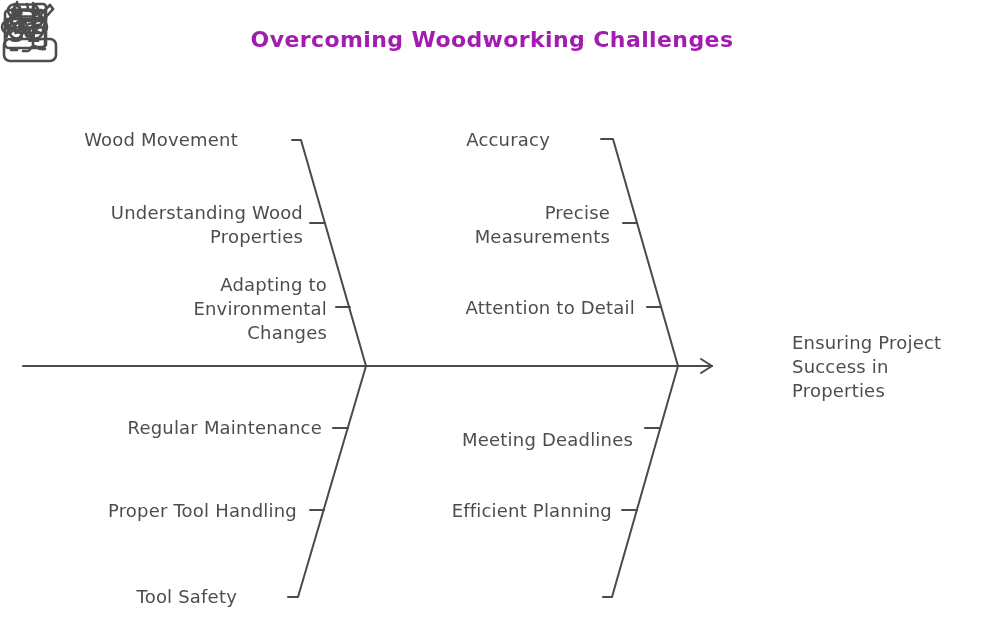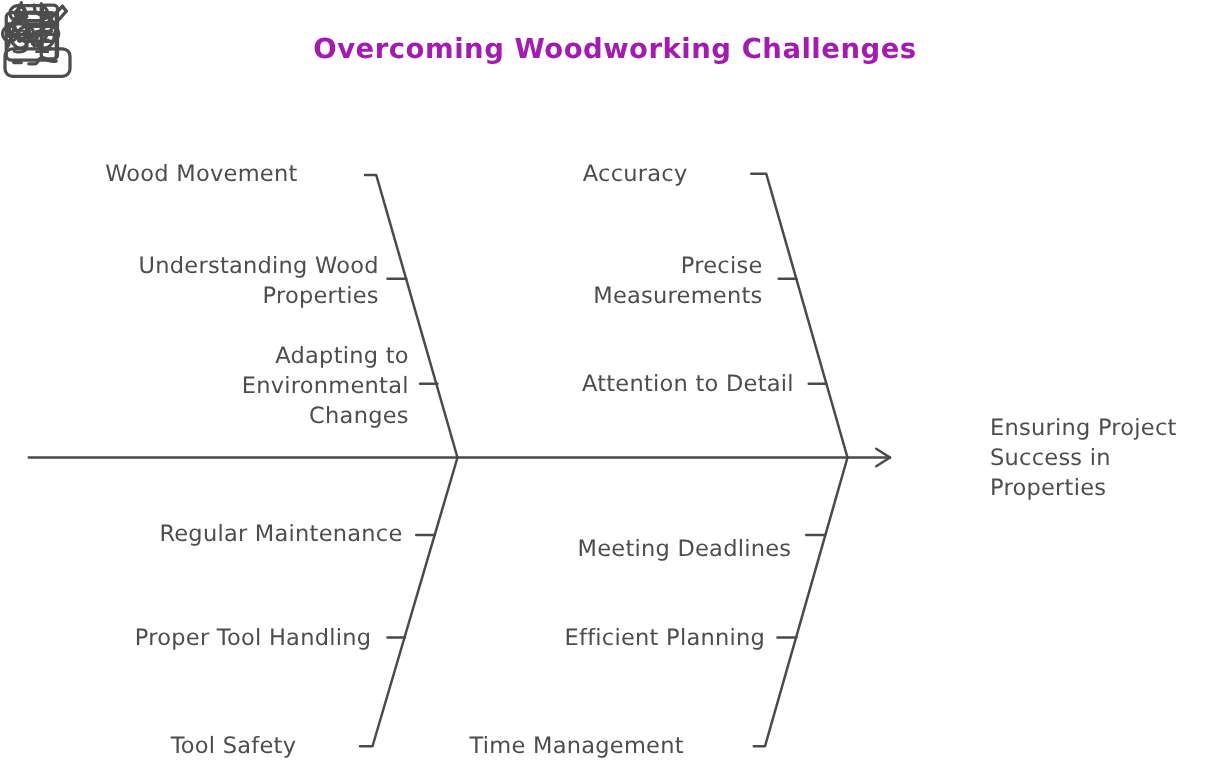--- a/index.html
+++ b/index.html
@@ -122,21 +122,20 @@
     <path d="M19 9 L21.5 13.5"></path>
     <path d="M27 4 L28 8"></path>
     <path d="M12 15 L15.5 18.5"></path>
     <path d="M33 3 L33.3 3.4"></path>
     <path d="M7 23 L7.4 23.4"></path>
   </svg>
 
   <div class="label r" id="lb-wood-movement">Wood Movement</div>
   <div class="label r" id="lb-accuracy">Accuracy</div>
   <div class="label r" id="lb-tool-safety">Tool Safety</div>
-  <div class="label r" id="lb-time-mgmt">Time Management</div>
 
   <div class="label r" id="lb-understanding">
     <span>Understanding Wood</span>
     <span>Properties</span>
   </div>
   <div class="label r" id="lb-adapting">
     <span>Adapting to</span>
     <span>Environmental</span>
     <span>Changes</span>
   </div>

